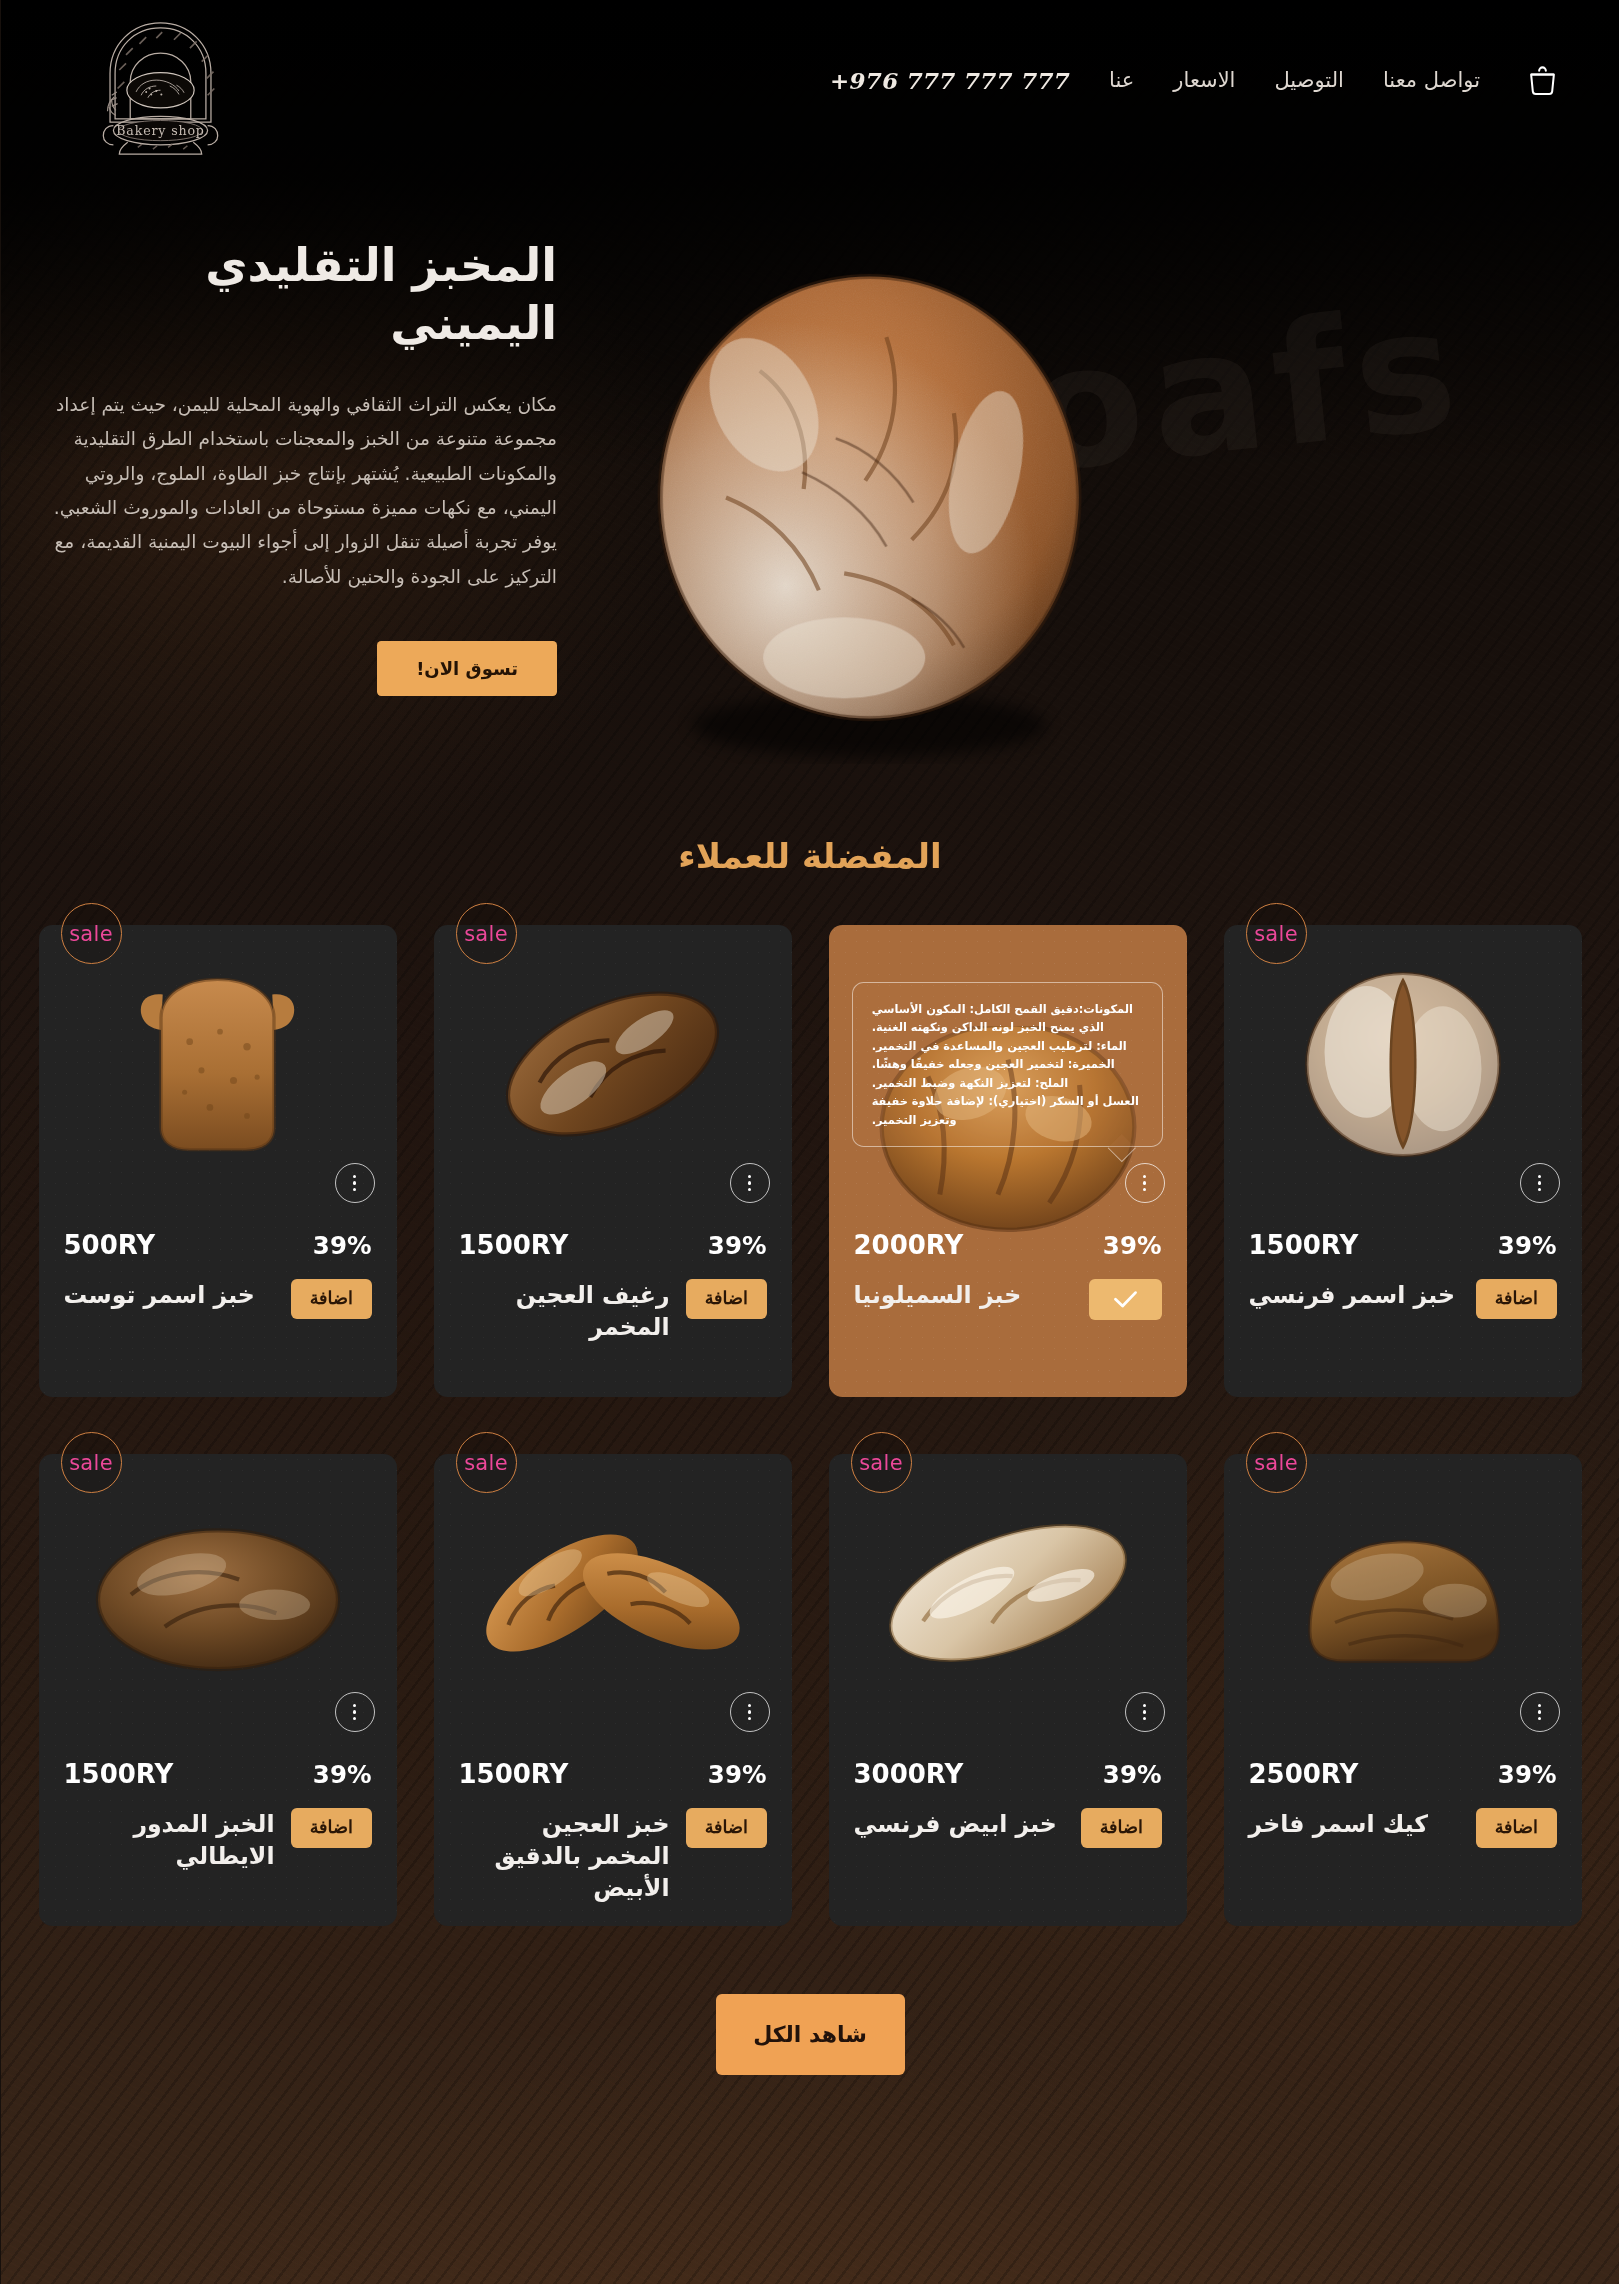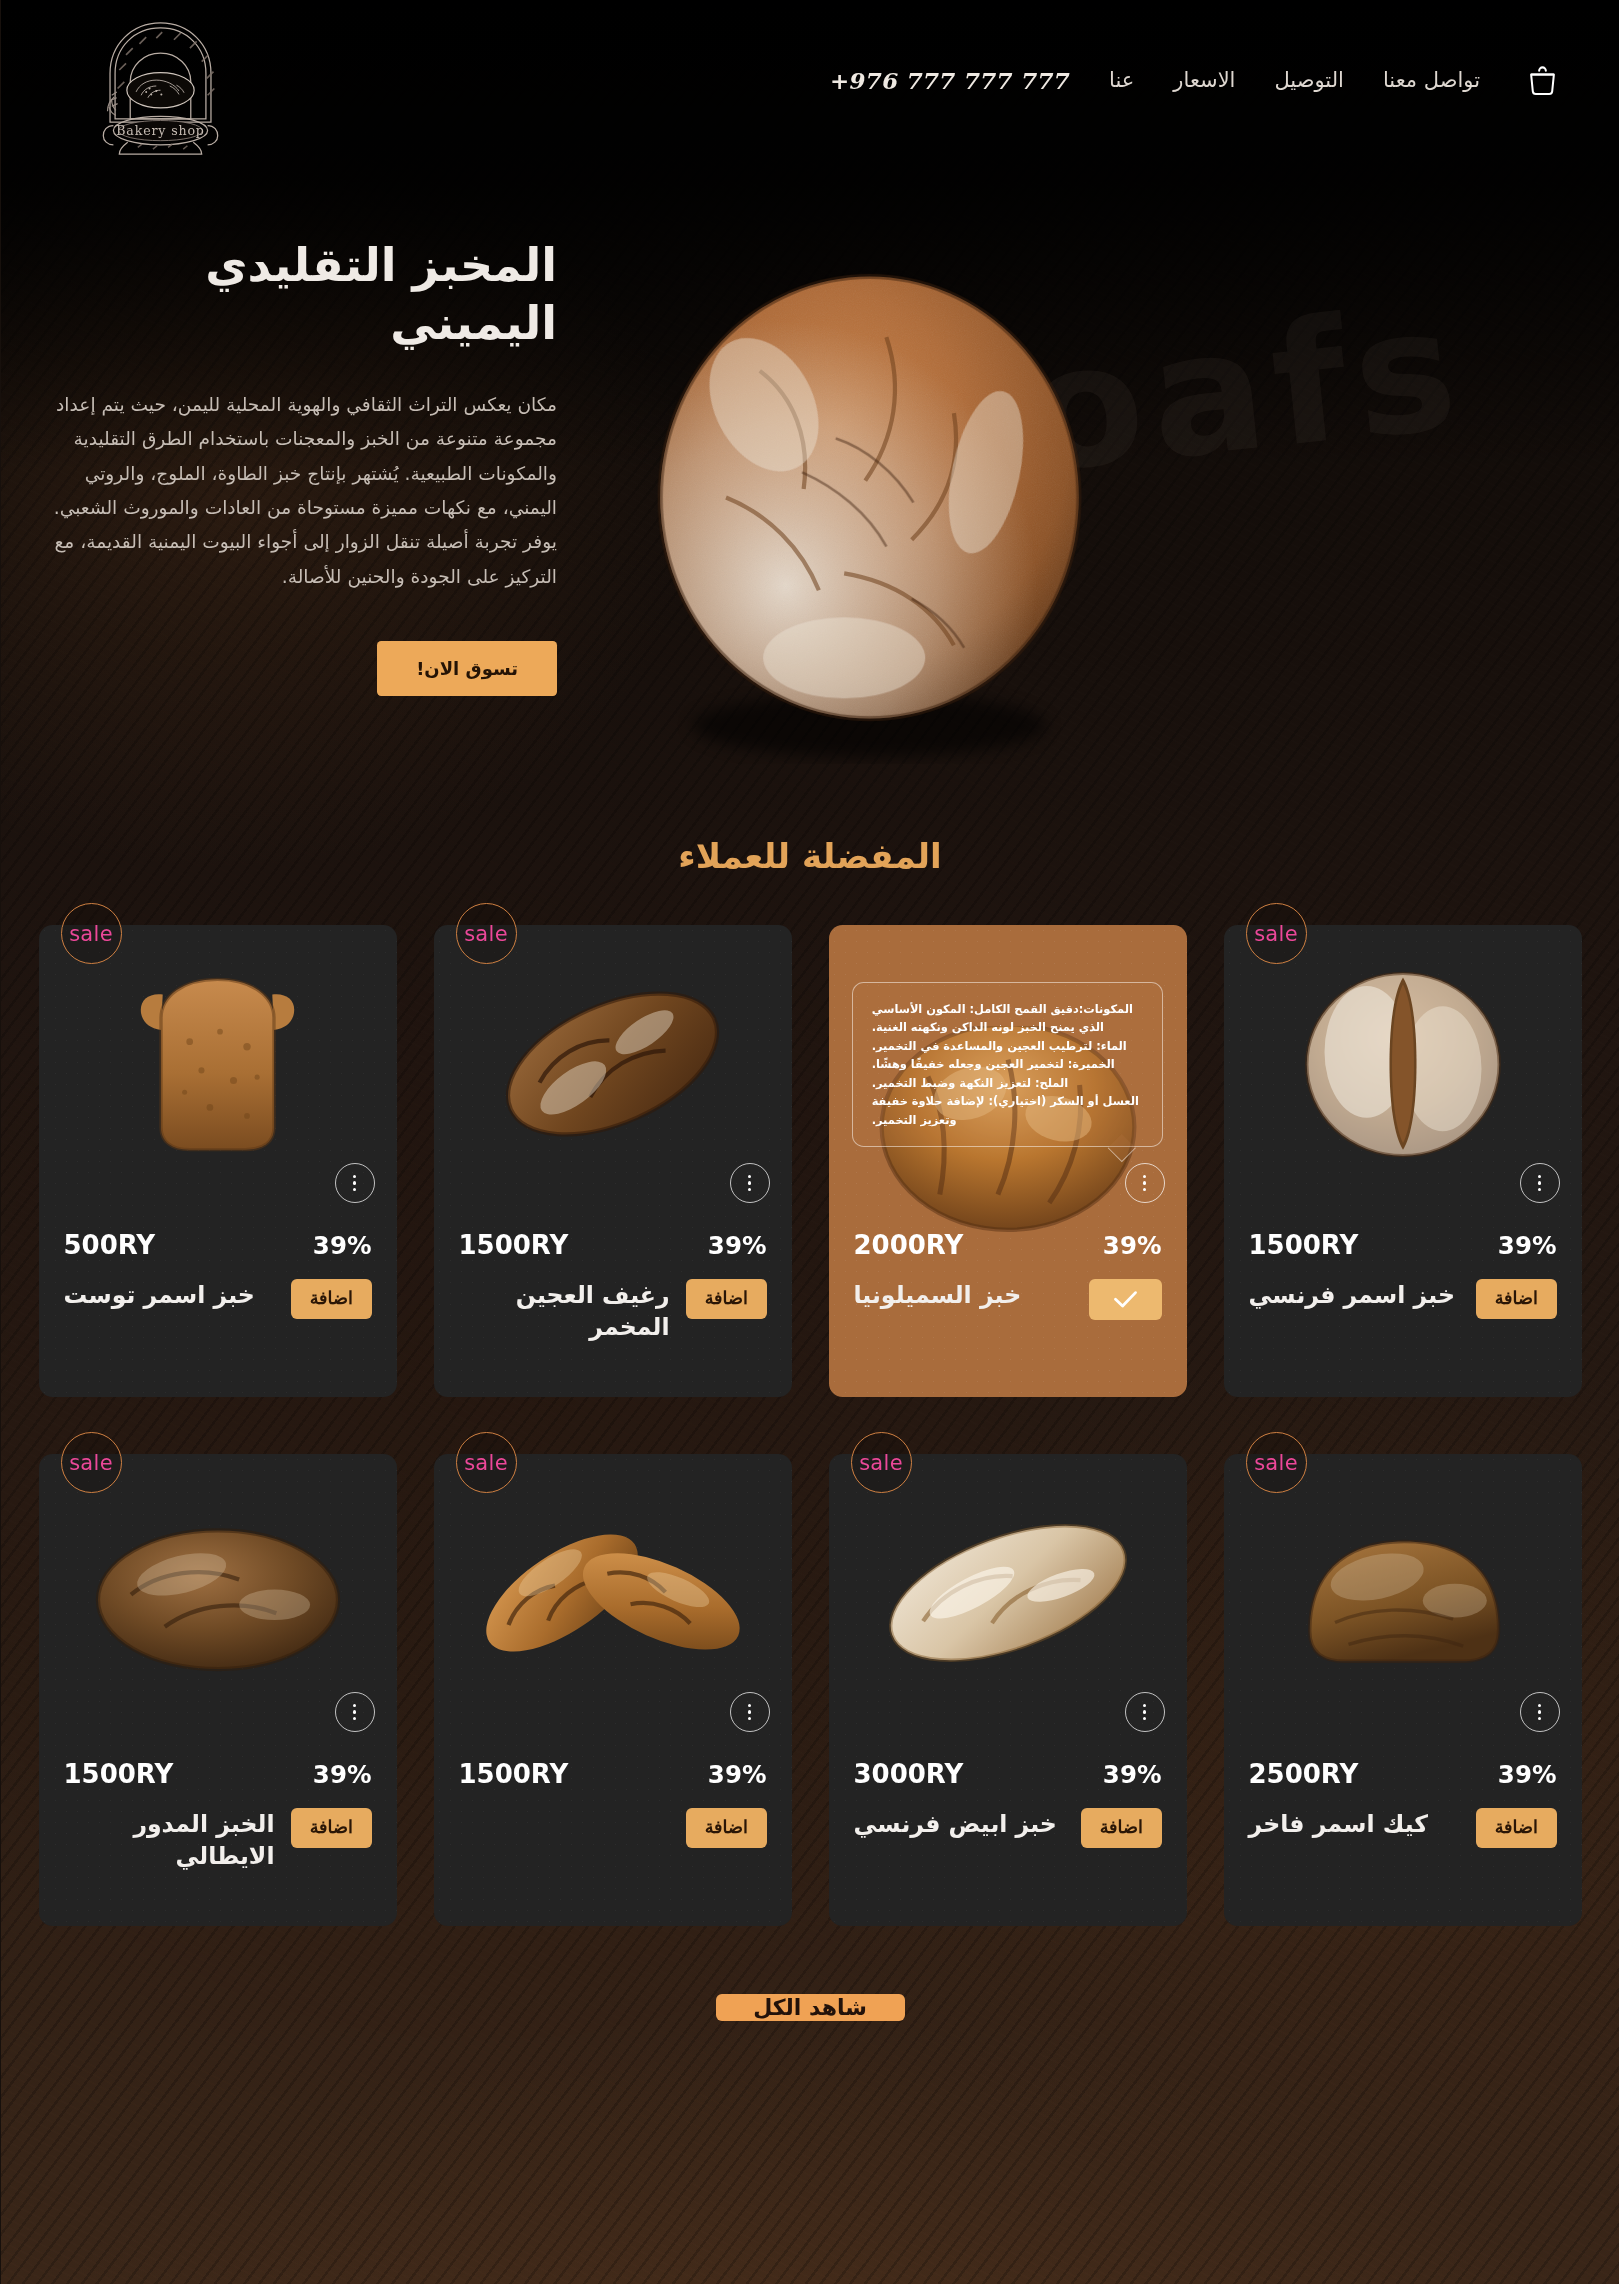--- a/index.html
+++ b/index.html
@@ -231,21 +231,21 @@
   
   .footer-area{
     position:relative;
     display:flex; align-items:center; justify-content:center;
     padding:17px 0 67px;
   }
   .view-all{
     background:#f0a254; color:#22120a;
     border:none; border-radius:5.9px;
     font-family:inherit; font-size:22px; font-weight:700;
-    padding:1px 0; width:189px; cursor:pointer;
+    padding:28px 0; width:189px; cursor:pointer;
   }
 
   .watermark-brand{
     position:absolute; left:50%; top:20px;
     transform:translateX(-50%);
     text-align:center; pointer-events:none; user-select:none;
     z-index:8; line-height:1;
   }
   .wm-ar{ font-size:54px; font-weight:700; color:rgba(205,195,188,.40); letter-spacing:1.7px; }
   .wm-en{ font-size:47px; font-weight:700; color:rgba(212,170,140,.34); letter-spacing:0.8px; margin-top:8.4px; direction:ltr; }
@@ -668,20 +668,21 @@
         <i></i>
             <i></i>
             <i></i>
       </div>
       <div class="card-meta">
         <span class="discount">39%</span>
         <span class="price">1500RY</span>
       </div>
       <div class="card-bottom">
         <button class="add-btn">اضافة</button>
+        <div class="pname">خبز العجين المخمر بالدقيق الأبيض</div>
       </div>
     </article>
 
     <article class="card">
       <div class="card-inner"></div>
       <div class="sale-badge">sale</div>
       <div class="card-img">
         <svg width="262" height="186" viewBox="0 0 310 220">
           <defs>
             <radialGradient id="g8" cx="42%" cy="32%" r="72%">

